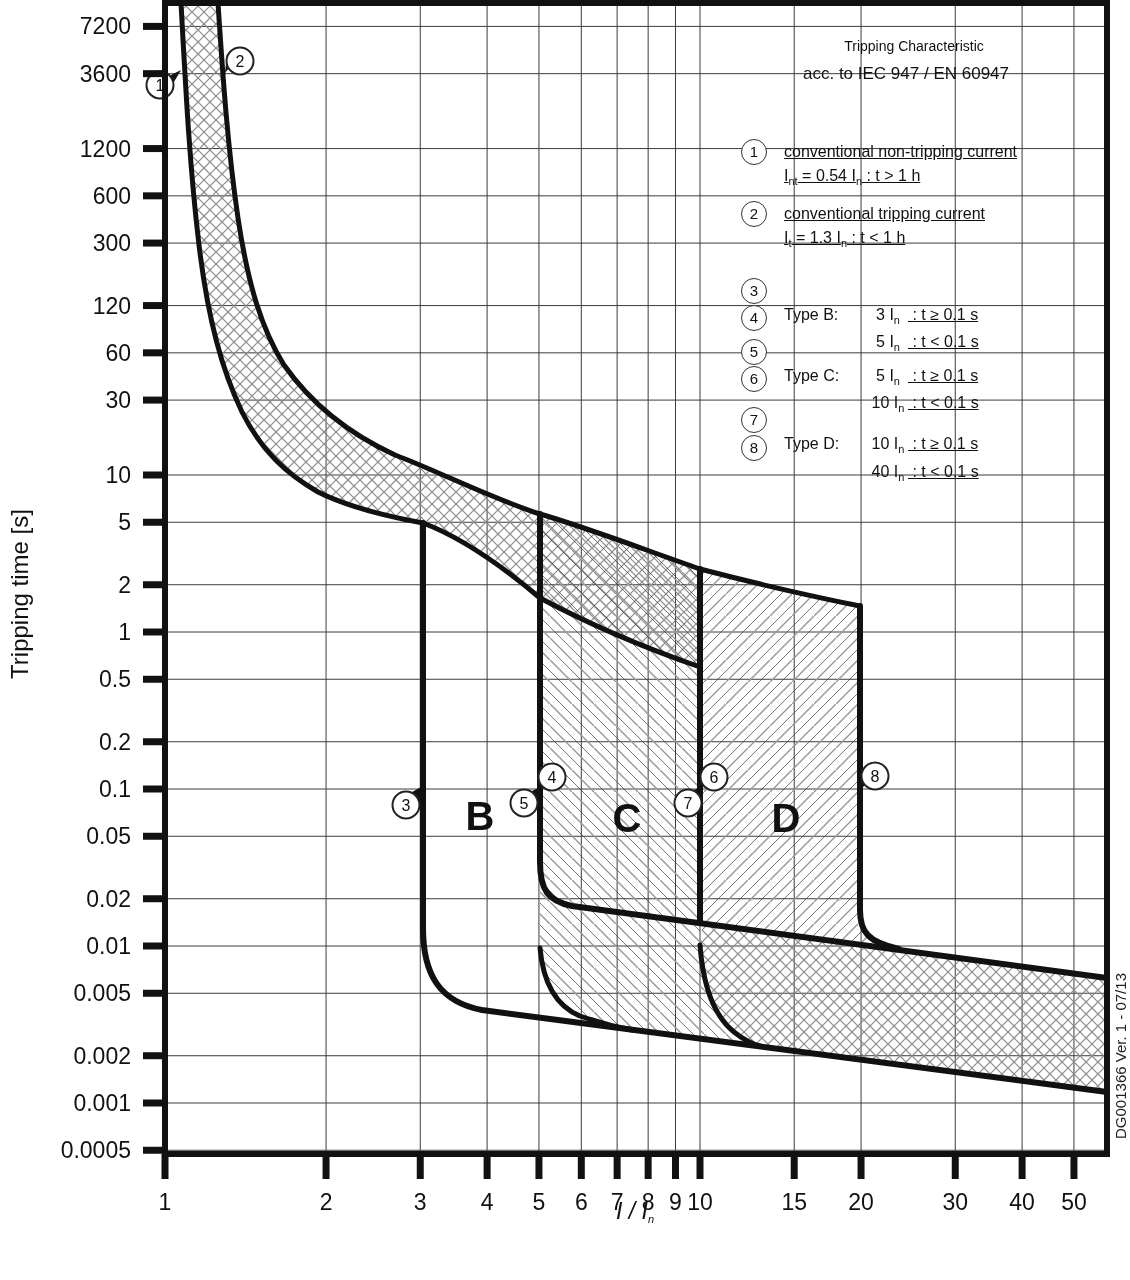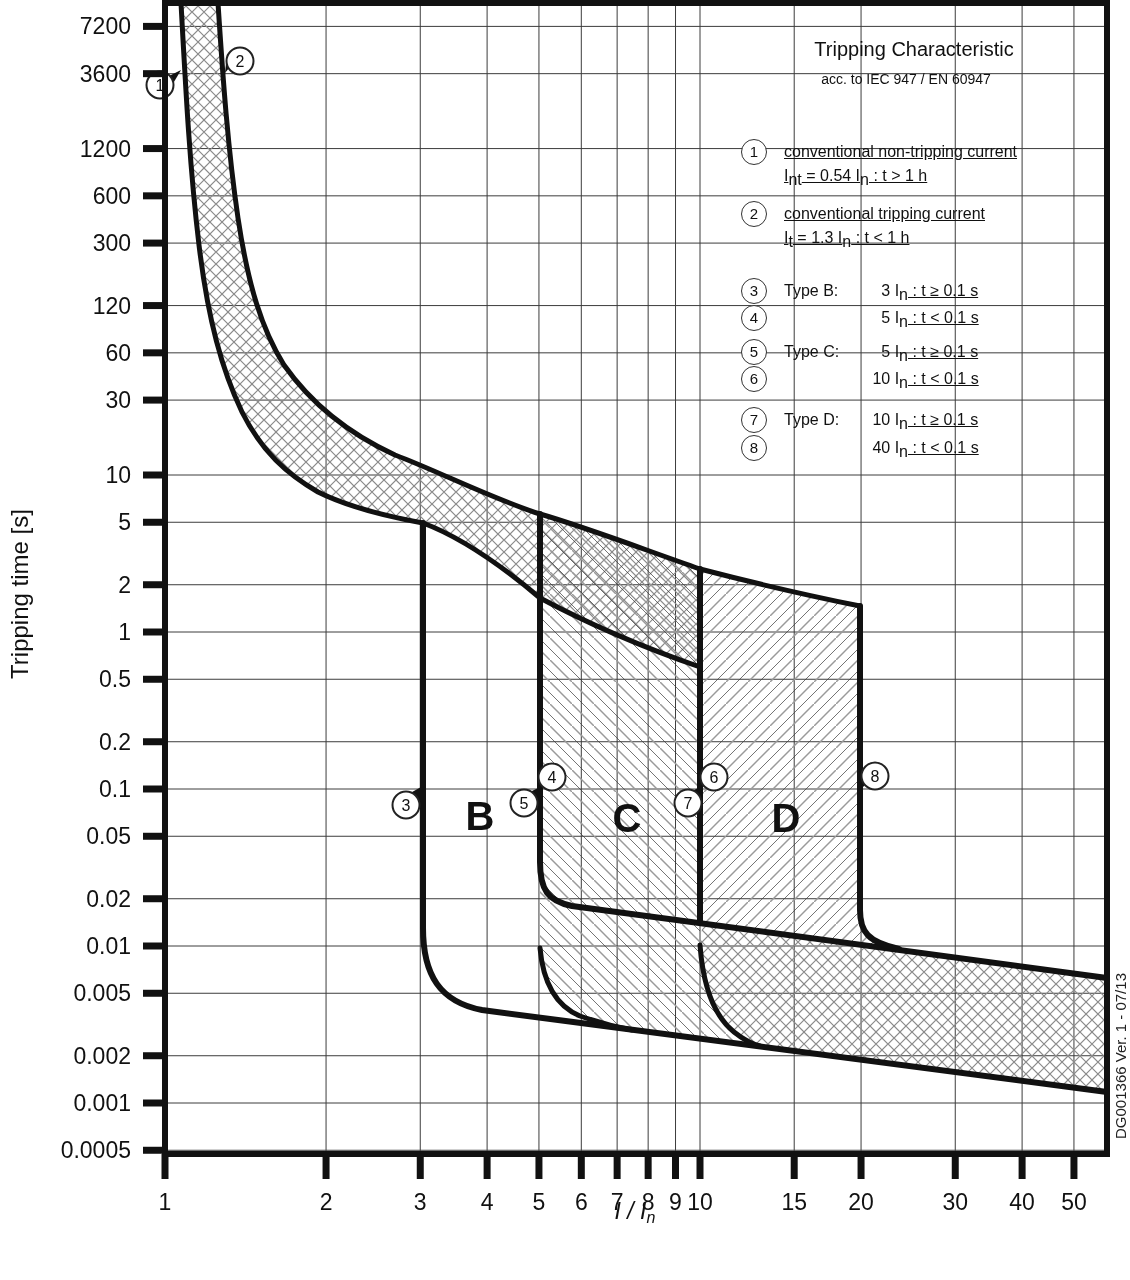--- a/index.html
+++ b/index.html
@@ -5,29 +5,29 @@
   html,body{margin:0;padding:0;background:#fff;}
   .stage{position:relative;width:1130px;height:1280px;background:#fff;overflow:hidden;
          font-family:"Liberation Sans",sans-serif;color:#111;}
   svg{position:absolute;left:0;top:0;}
   svg text{font-family:"Liberation Sans",sans-serif;fill:#111;}
   .tick-label{font-size:23px;}
   .plot-letter{font-size:40px;font-weight:bold;}
   .marker-num{font-size:16px;}
   
   .leg-title-block{position:absolute;left:700px;top:38px;width:412px;text-align:center;}
-  .leg-title{font-size:20px;margin:0 0 10px 16px;}
-  .leg-sub{font-size:14px;margin:2px 0;}
+  .leg-title{font-size:14px;margin:0 0 10px 16px;}
+  .leg-sub{font-size:17px;margin:2px 0;}
   .leg-row{position:absolute;left:741px;display:flex;align-items:flex-start;font-size:16px;line-height:24px;}
   .lc{width:24px;height:24px;border:1.6px solid #333;border-radius:50%;text-align:center;
       line-height:24px;font-size:15px;margin-right:17px;flex:none;background:#fff;}
   .ltxt{padding-top:1px;text-decoration:underline;}
   .type-col{display:inline-block;width:84px;}
-  .val-col{display:inline-block;width:40px;text-align:right;}
-  sub{font-size:16px;vertical-align:-4px;line-height:0;}
+  .val-col{display:inline-block;width:40px;text-align:center;margin-top:24px;}
+  sub{font-size:11px;vertical-align:-4px;line-height:0;}
   .y-axis-title{position:absolute;left:-138px;top:578px;width:320px;height:32px;text-align:center;
       font-size:24px;transform:rotate(-90deg);}
   .x-axis-title{position:absolute;left:550px;top:1198px;width:170px;text-align:center;font-size:23px;font-style:italic;}
   .watermark{position:absolute;left:938px;top:1046px;width:368px;height:20px;text-align:center;
       font-size:15px;color:#222;transform:rotate(-90deg);transform-origin:center center;}
 </style>
 </head>
 <body>
 
 <div class="stage">

